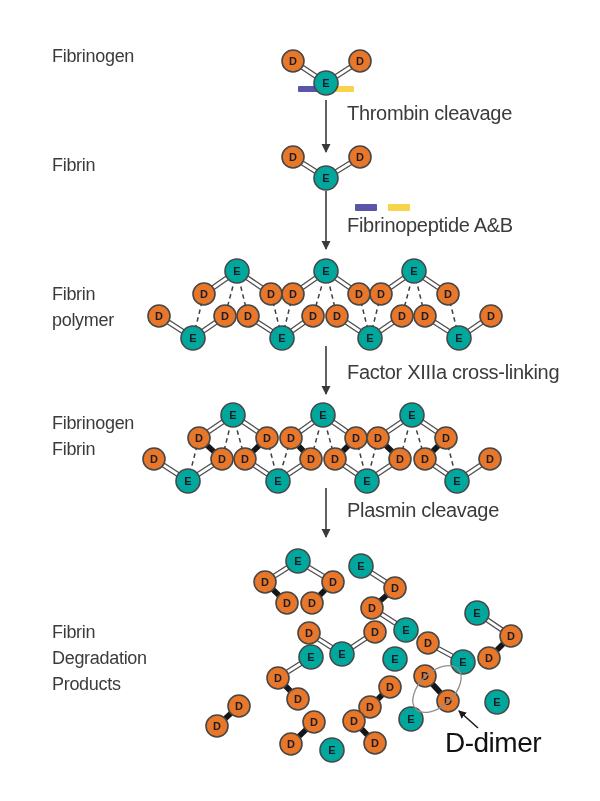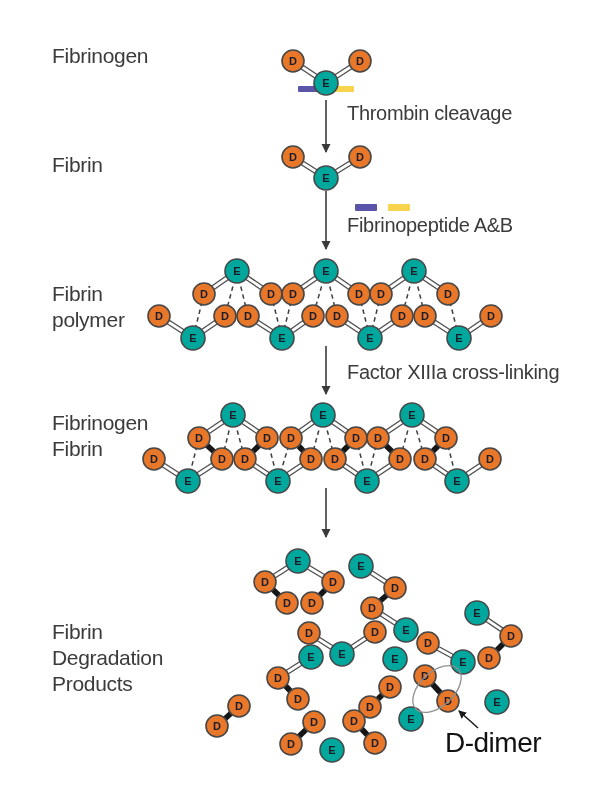--- a/index.html
+++ b/index.html
@@ -7,21 +7,21 @@
   #canvas {
     position: relative;
     width: 600px;
     height: 801px;
     background: #ffffff;
     overflow: hidden;
   }
   #molecule-svg { position: absolute; left: 0; top: 0; }
   .stage-label {
     position: absolute;
-    font-size: 21px;
+    font-size: 18px;
     line-height: 26px;
     color: #3b3b3b;
     letter-spacing: -0.3px;
     white-space: pre-line;
   }
   .step-label {
     position: absolute;
     font-size: 20px;
     color: #3b3b3b;
     letter-spacing: -0.3px;
@@ -373,15 +373,16 @@
 polymer</div>
   <div class="stage-label stage-3">Fibrinogen
 Fibrin</div>
   <div class="stage-label stage-4">Fibrin
 Degradation
 Products</div>
 
   <div class="step-label step-0">Thrombin cleavage</div>
   <div class="step-label step-2">Factor XIIIa cross-linking</div>
   <div class="step-label step-1">Fibrinopeptide A&amp;B</div>
+  <div class="step-label step-3">Plasmin cleavage</div>
 
   <div class="ddimer-label">D-dimer</div>
 </div>
 
 </body></html>

